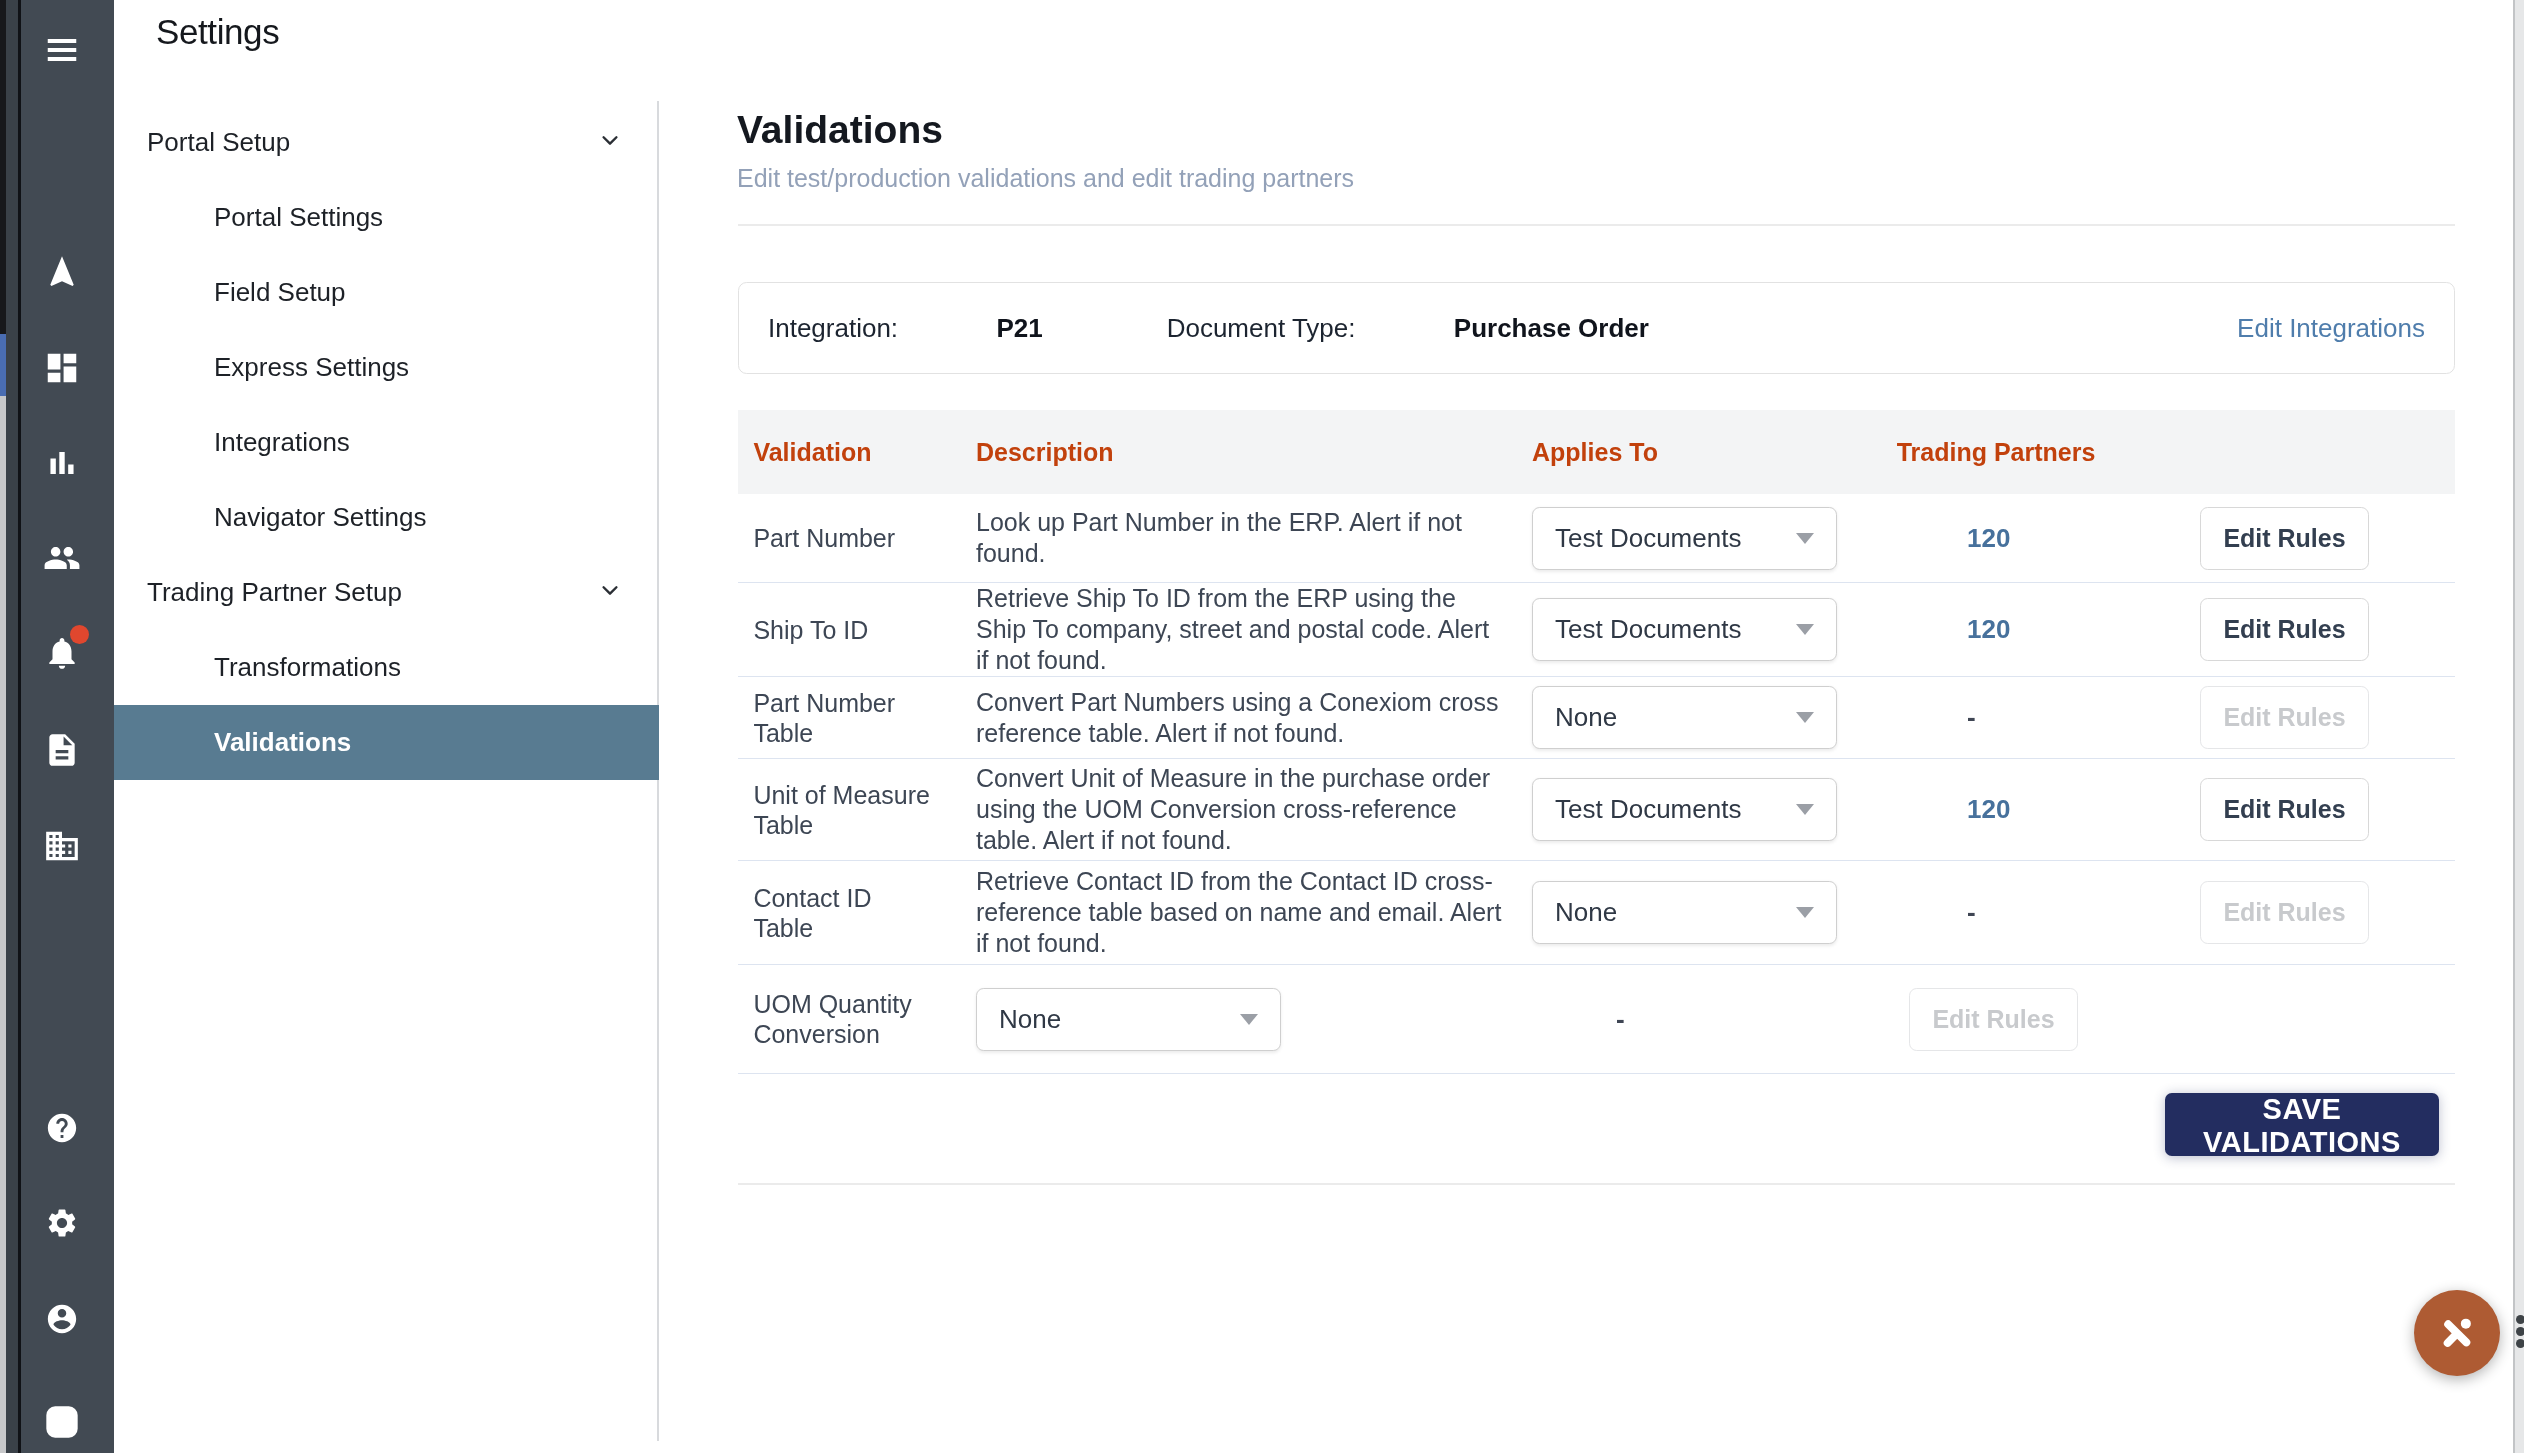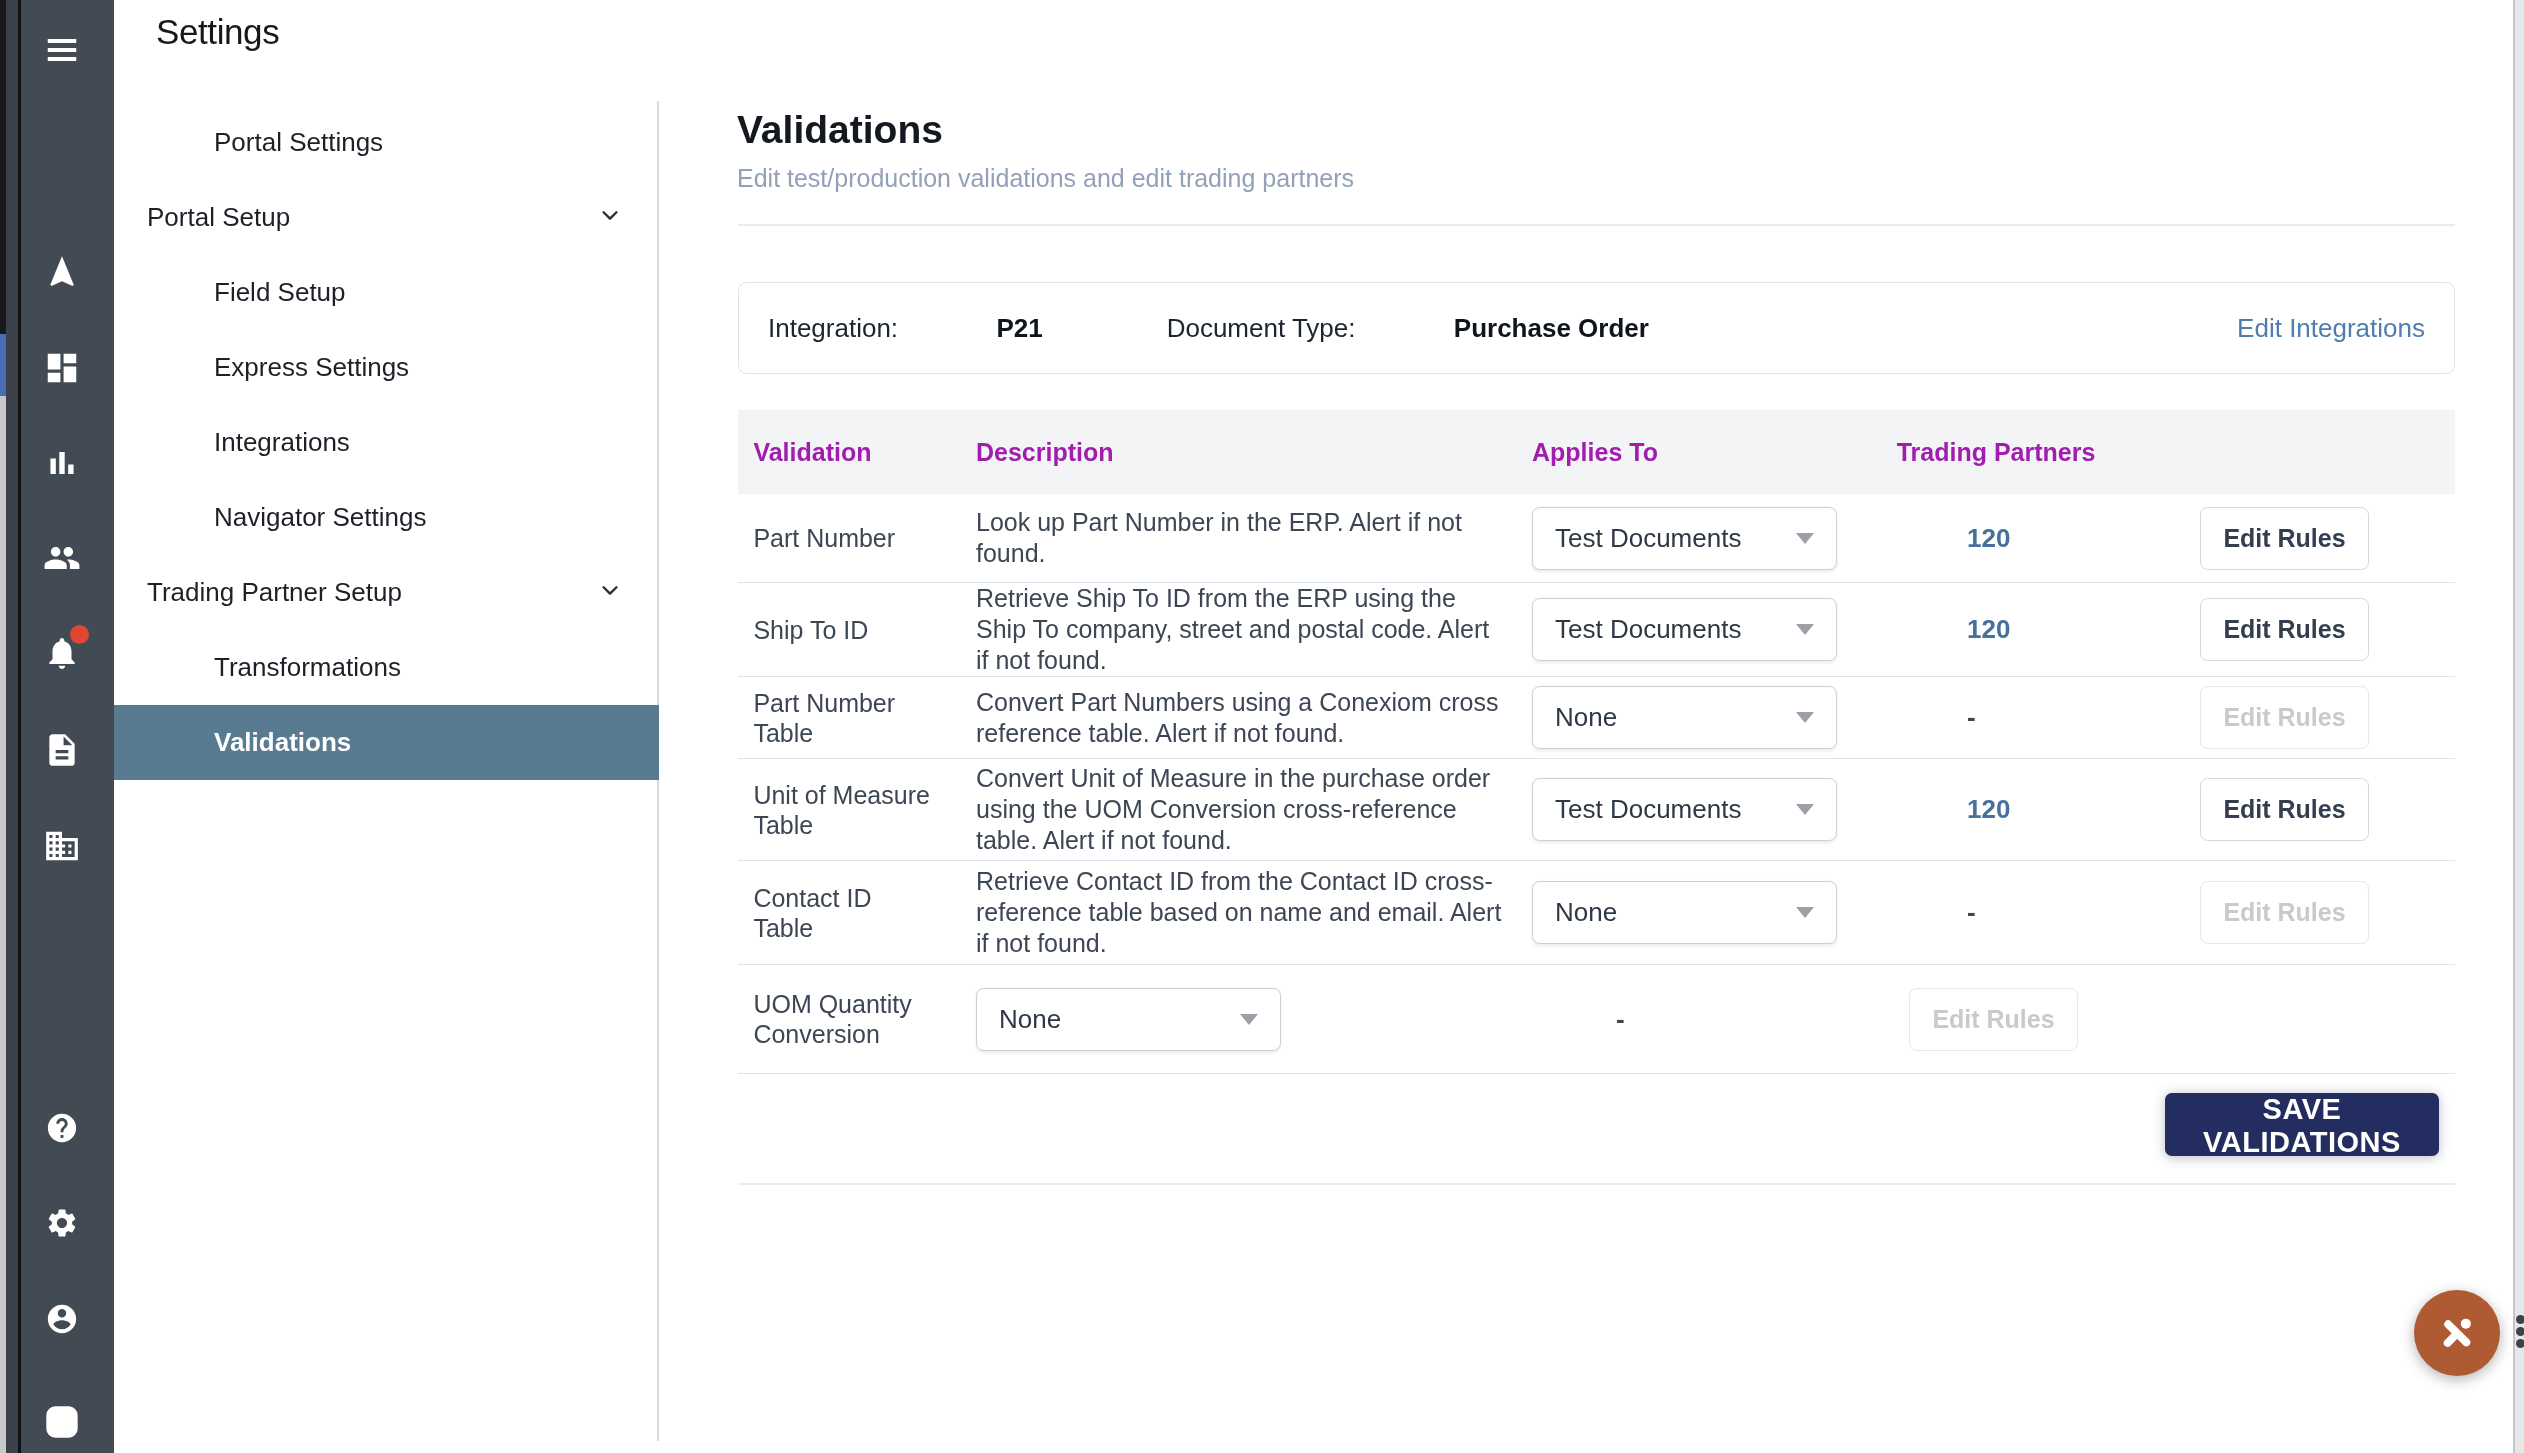--- a/index.html
+++ b/index.html
@@ -47,21 +47,21 @@
                       border:1.7px solid #e2e2e2; border-radius:8.6px; background:#fff;
                       display:flex; align-items:center; padding:0 29px; font-size:26px; color:#1c2430;gap:44px; }
   .integration-card b { color:#10141c; }
   .spacer-sm { display:inline-block; width:36px; }
   .gap6 { display:inline-block; width:10.3px; }
   .edit-integrations { margin-left:auto; color:#4f7dac; cursor:pointer; font-size:26px; }
 
   
   .vtable { position:absolute; left:738px; top:410px; width:1717px; }
   .trow, .thead { display:grid; grid-template-columns:238px 556px 351px 291px 1fr; align-items:center; }
-  .thead { height:84px; background:#f3f4f5; font-weight:bold; color:#a21caf; font-size:25px; }
+  .thead { height:84px; background:#f3f4f5; font-weight:bold; color:#c2410c; font-size:25px; }
   .thead .c1 { padding-left:15.4px; } .thead .c4 { padding-left:13.7px; }
   .trow { border-bottom:1.7px solid #dde4f0; font-size:25px; }
   .trow:nth-child(1) { min-height:89px; } .trow:nth-child(2) { min-height:89px; }
   .trow:nth-child(3) { min-height:82px; }  .trow:nth-child(4) { min-height:102px; }
   .trow:nth-child(5) { min-height:104px; } .trow:nth-child(6) { min-height:109px; }
   .cell-validation { padding-left:15.4px; padding-right:41px; line-height:30px; color:#3d4654; }
   .cell-desc { padding-right:24px; line-height:31px; color:#3d4654; }
   .dropdown { width:305px; height:63px; border:1.7px solid #cfcfcf; border-radius:7.7px; background:#fff;
               display:flex; align-items:center; padding:0 22px; font-size:26px; color:#2f3845;
               box-shadow:0 1.7px 3.4px rgba(0,0,0,0.08); cursor:pointer; }
@@ -163,29 +163,29 @@
     <path d="M8 15.8 11.4 12.4" stroke="#fff" stroke-width="2.4" stroke-linecap="round"></path>
     <circle cx="15.7" cy="8.3" r="1.7" fill="#fff"></circle>
   </svg>
 </div>
 
 <div class="panel"></div>
 <div class="panel-border"></div>
 <div class="app-title">Settings</div>
 
 <div class="nav-list">
-  <div class="nav-item sub">Portal Settings</div>
   <div class="nav-item top">
     <span>Portal Setup</span>
     <span class="chev">
       <svg viewBox="0 0 24 24">
           <path d="M5 9l7 7 7-7"></path>
         </svg>
     </span>
   </div>
+  <div class="nav-item sub">Portal Settings</div>
   <div class="nav-item sub">Field Setup</div>
   <div class="nav-item sub">Express Settings</div>
   <div class="nav-item sub">Integrations</div>
   <div class="nav-item sub">Navigator Settings</div>
   <div class="nav-item top">
     <span>Trading Partner Setup</span>
     <span class="chev">
       <svg viewBox="0 0 24 24">
           <path d="M5 9l7 7 7-7"></path>
         </svg>

